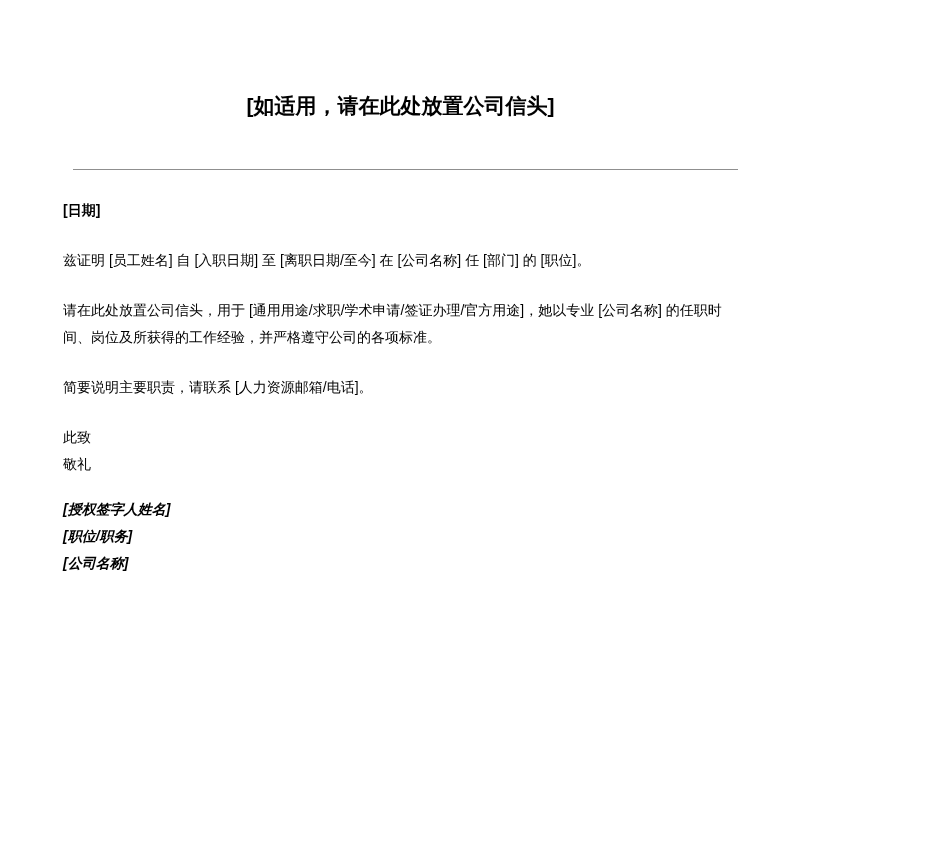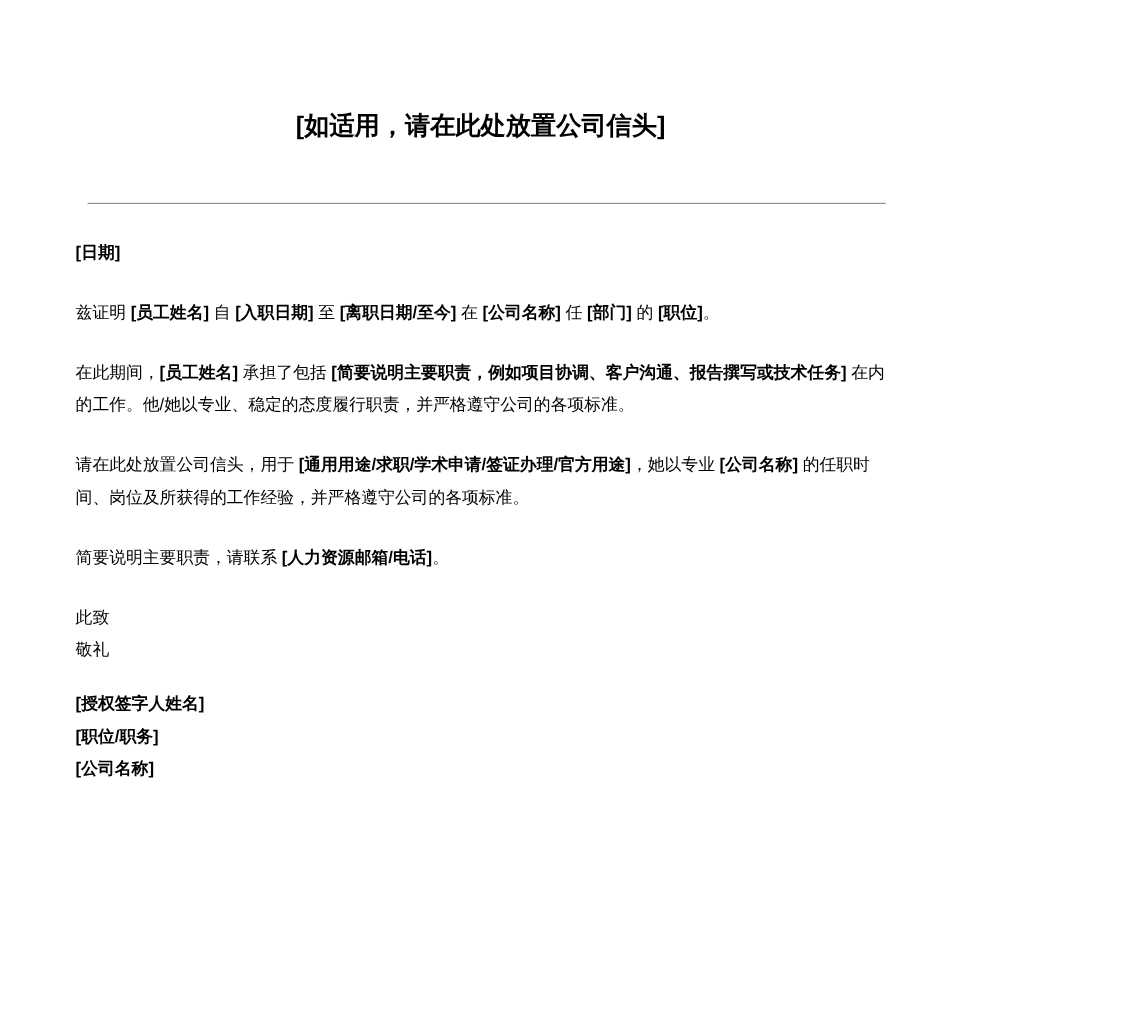--- a/index.html
+++ b/index.html
@@ -30,40 +30,39 @@
     border: none;
     border-top: 1.5px solid var(--divider, #8f8f8f);
     margin: 50px 0 27px 10px;
   }
   p {
     margin: 0 0 23px 0;
     font-size: 14px;
     line-height: 27px;
   }
   p strong, .bold {
-    font-weight: 700;
+    font-weight: 400;
   }
   .date-line { font-weight: 700; }
   .closing-block { margin-bottom: 18px; }
-  .signature-block { font-weight: 700; margin-bottom: 0; }
+  .signature-block { font-weight: 700; margin-bottom: 0; font-style: italic; }
 </style>
 </head>
 <body>
 
 <div class="page">
   <div class="letterhead">[如适用，请在此处放置公司信头]</div>
 
   <hr class="divider">
 
   <p class="date-line">[日期]</p>
 
 
   <div>
       <p><span>兹证明 </span><strong>[员工姓名]</strong><span> 自 </span><strong>[入职日期]</strong><span> 至 </span><strong>[离职日期/至今]</strong><span> 在 </span><strong>[公司名称]</strong><span> 任 </span><strong>[部门]</strong><span> 的 </span><strong>[职位]</strong><span>。</span></p>
-      <p><span>在此期间，</span><strong>[员工姓名]</strong><span> 承担了包括 </span><strong>[简要说明主要职责，例如项目协调、客户沟通、报告撰写或技术任务]</strong><span> 在内的工作。他/她以专业、稳定的态度履行职责，并严格遵守公司的各项标准。</span></p>
       <p><span>请在此处放置公司信头，用于 </span><strong>[通用用途/求职/学术申请/签证办理/官方用途]</strong><span>，她以专业 </span><strong>[公司名称]</strong><span> 的任职时间、岗位及所获得的工作经验，并严格遵守公司的各项标准。</span></p>
       <p><span>简要说明主要职责，请联系 </span><strong>[人力资源邮箱/电话]</strong><span>。</span></p>
     </div>
 
   <p class="closing-block"><span>此致</span><br><span>敬礼</span></p>
 
   <p class="signature-block"><span>[授权签字人姓名]</span><br><span>[职位/职务]</span><br><span>[公司名称]</span></p>
 </div>
 
 </body></html>

